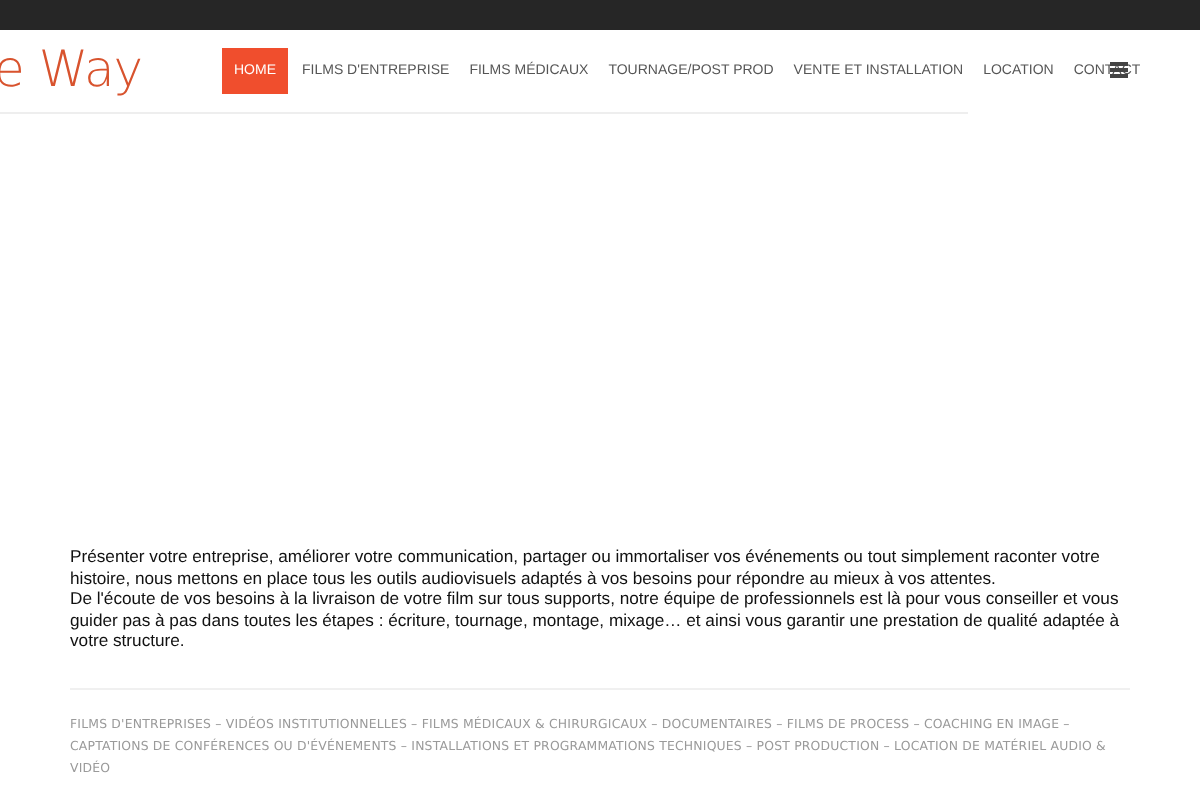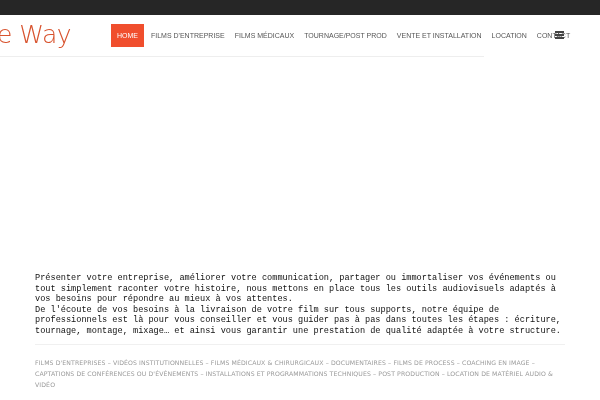--- a/index.html
+++ b/index.html
@@ -12,21 +12,21 @@
     .logo { position: absolute; left: -3px; top: 6px; height: 28px; font-family: "DejaVu Sans", sans-serif; font-size: 25px; font-weight: 300; color: #d8532e; letter-spacing: -0.5px; line-height: 28px; white-space: nowrap; }
 
     .nav { position: absolute; left: 111px; top: 9px; height: 23px; display: flex; align-items: center; }
     .nav-item { height: 23px; line-height: 23px; padding: 0 5px; font-size: 7px; color: #555555; text-transform: uppercase; white-space: nowrap; cursor: pointer; }
     .nav-item.active { background: #f04e2d; color: #ffffff; padding: 0 6px; margin-right: 2px; }
     .nav-menu-icon { position: absolute; left: 555px; top: 16px; width: 9px; height: 8px; cursor: pointer; display: flex; flex-direction: column; justify-content: space-between; }
     .nav-menu-icon span { display: block; height: 1.6px; background: #444444; }
 
     .hero { position: absolute; left: 0; top: 58px; width: 600px; height: 210px; background: #ffffff; }
 
-    .intro { position: absolute; left: 35px; top: 273px; width: 535px; font-family: Liberation Mono, monospace; font-size: 8.6px; line-height: 10.5px; color: #111111; }
+    .intro { position: absolute; left: 35px; top: 273px; width: 535px; font-family: Liberation Sans, sans-serif; font-size: 8.6px; line-height: 10.5px; color: #111111; }
     .intro p { margin: 0; }
 
     .divider { position: absolute; left: 35px; top: 344px; width: 530px; height: 1px; background: #f0f0f0; }
 
     .footer-tags { position: absolute; left: 35px; top: 357px; width: 530px; font-family: "DejaVu Sans", sans-serif; font-size: 6.2px; line-height: 11px; color: #9a9a9a; text-transform: uppercase; letter-spacing: 0.1px; }
     .footer-tags a { color: #9a9a9a; text-decoration: none; cursor: pointer; }
     .footer-tags .sep { color: #9a9a9a; }
   </style>
 </head>
 <body>

